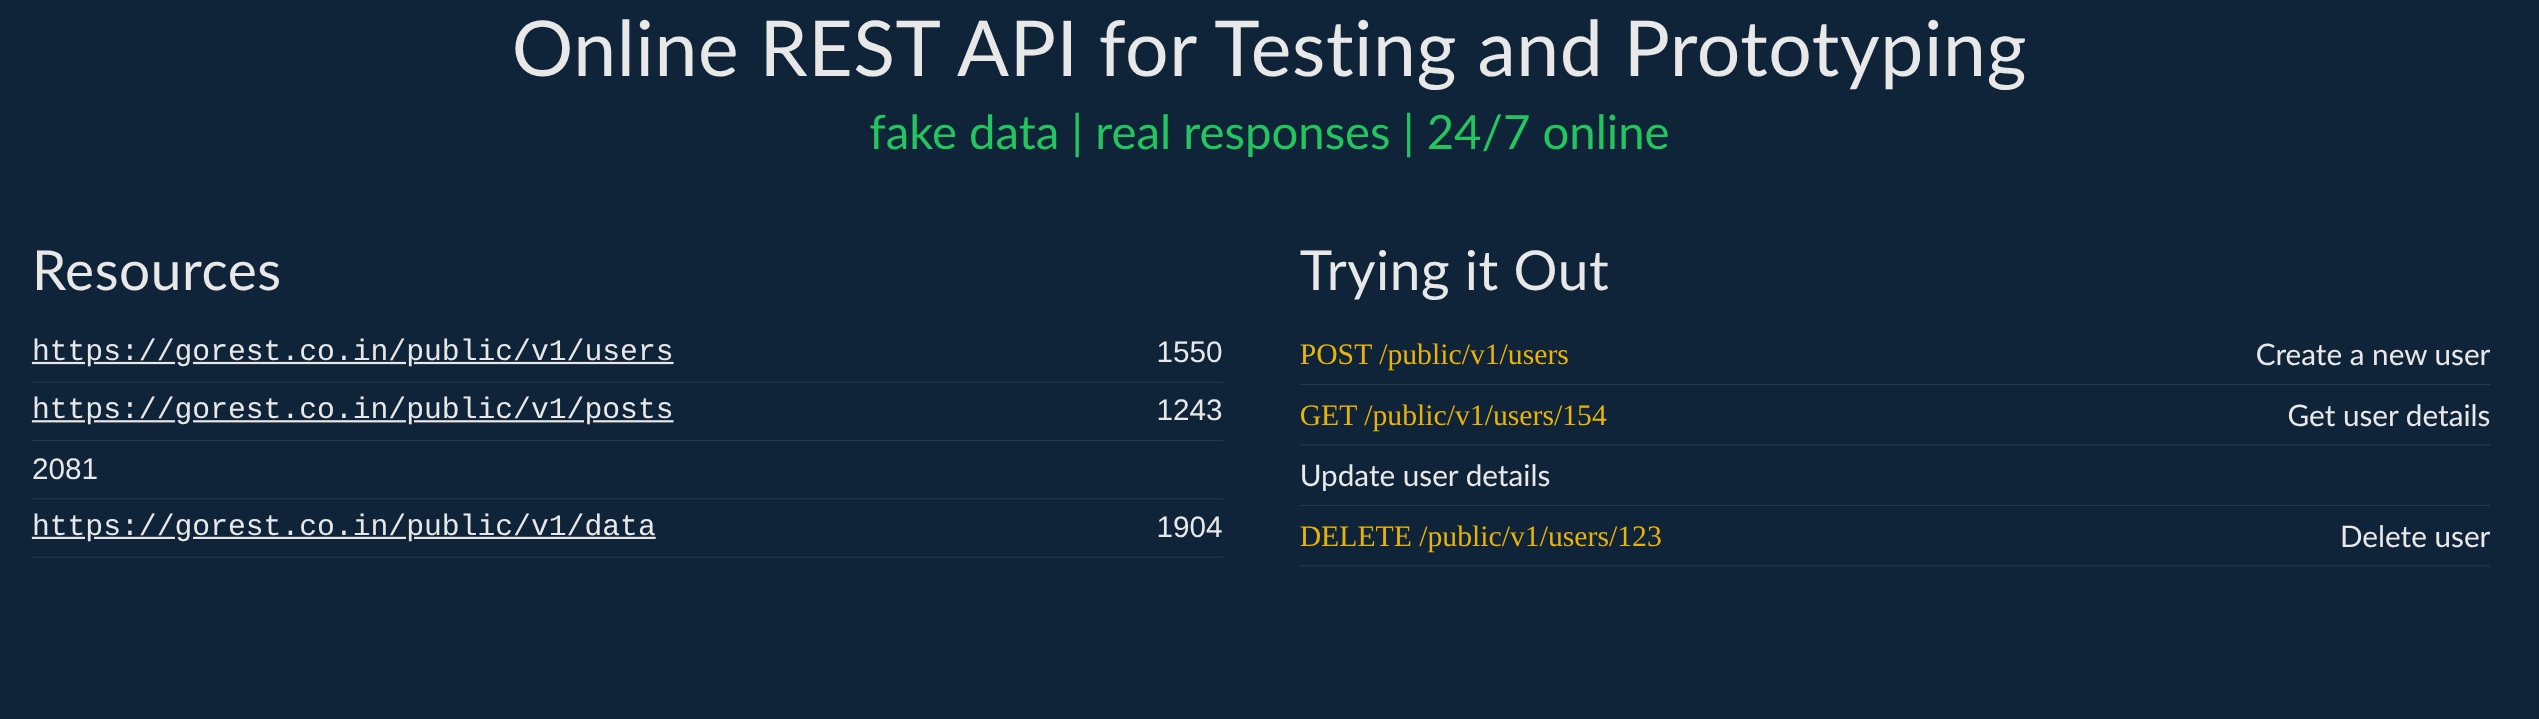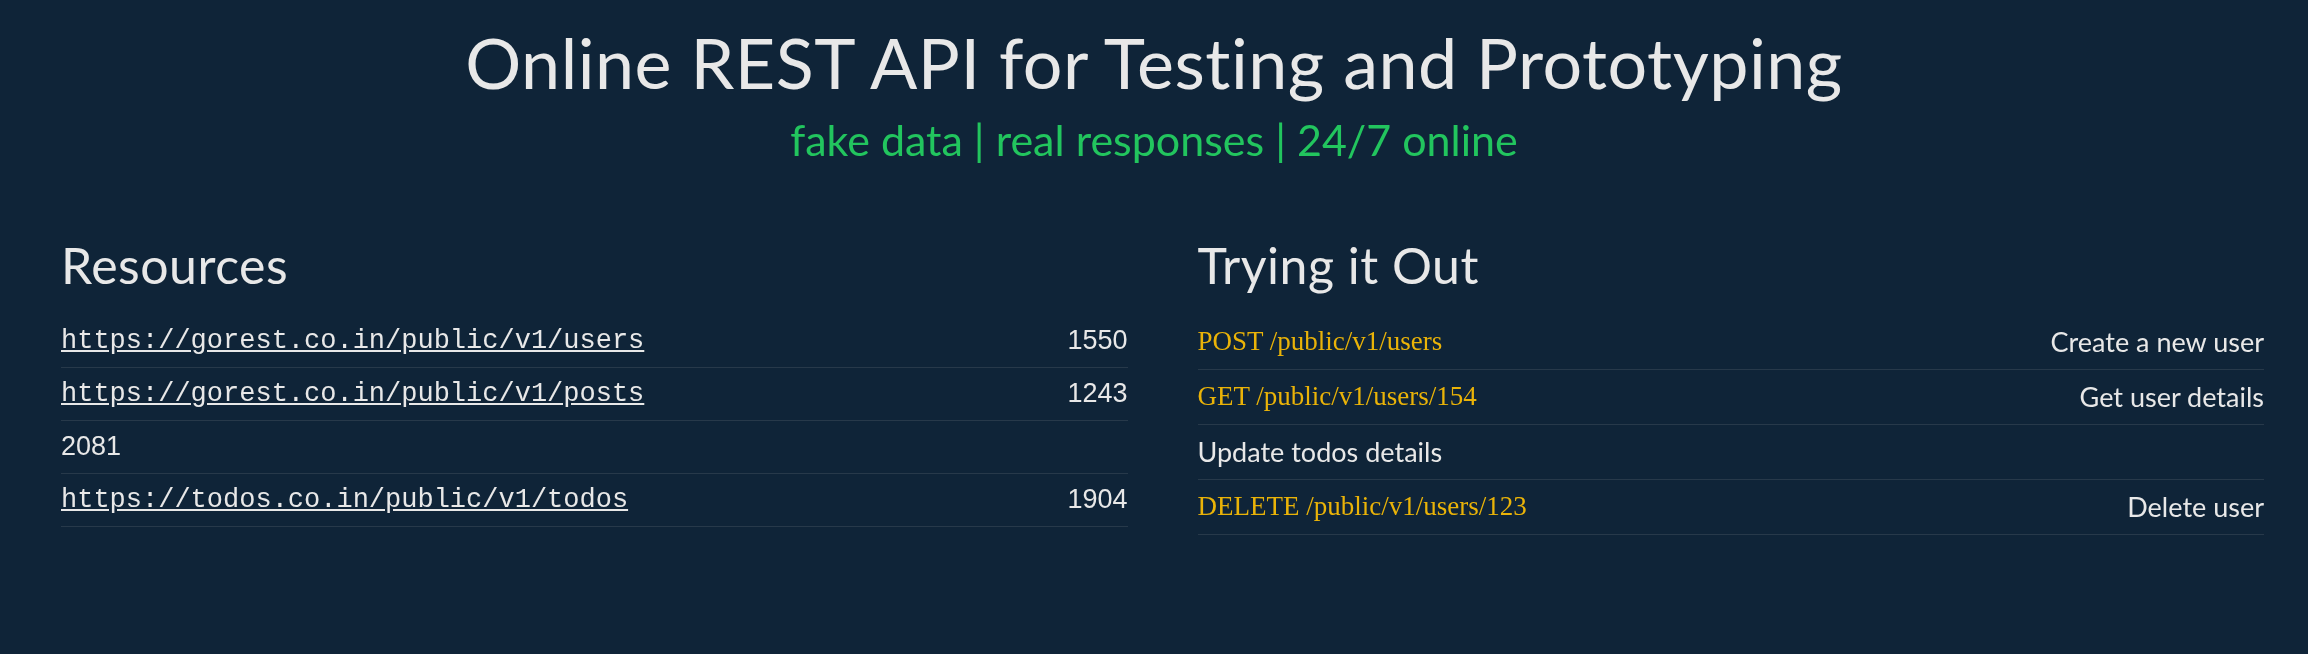--- a/index.html
+++ b/index.html
@@ -10,55 +10,54 @@
     body {
       background-color: #0f2438;
       color: #e8e8e8;
       font-family: 'Lato', 'Helvetica Neue', Helvetica, Arial, sans-serif;
       width: 2308px;
       height: 654px;
       overflow: hidden;
     }
     .hero {
       text-align: center;
-      padding-top: 20px;
+      padding-top: 0;
       padding-bottom: 40px;
     }
     .hero-title {
       font-size: 70px;
       font-weight: 400;
       color: #e8e8e8;
       letter-spacing: 0.5px;
       margin-bottom: 10px;
     }
     .hero-subtitle {
       font-size: 43px;
       font-weight: 400;
       color: #22c55e;
     }
     .content {
       display: flex;
-      padding: 30px 44px 0 44px;
+      padding: 30px 44px 0 29px;
       gap: 70px;
-      margin-left: 17px;
     }
     .column {
       flex: 1;
     }
     .section-heading {
       font-size: 50px;
       font-weight: 400;
       color: #e8e8e8;
       margin-bottom: 30px;
       letter-spacing: 0.5px;
     }
     .row {
       display: flex;
       justify-content: space-between;
-      align-items: center;
+      align-items: flex-end;
       padding: 10px 0 11px 0;
       border-bottom: 1px solid #27394a;
       font-size: 26px;
     }
     .row:first-of-type {
       padding-top: 0;
     }
     .resource-link {
       font-family: 'Menlo', 'Consolas', 'Courier New', monospace;
       color: #e8e8e8;
@@ -101,38 +100,38 @@
       <span class="resource-count">1550</span>
     </div>
     <div class="row">
       <a class="resource-link">https://gorest.co.in/public/v1/posts</a>
       <span class="resource-count">1243</span>
     </div>
     <div class="row">
       <span class="resource-count">2081</span>
     </div>
     <div class="row">
-      <a class="resource-link">https://todos.co.in/public/v1/todos</a>
+      <a class="resource-link">https://gorest.co.in/public/v1/data</a>
       <span class="resource-count">1904</span>
     </div>
   </div>
 
   <div class="column">
     <h2 class="section-heading">Trying it Out</h2>
 
     <div class="row">
       <span class="endpoint-code">POST /public/v1/users</span>
       <span class="endpoint-desc">Create a new user</span>
     </div>
     <div class="row">
       <span class="endpoint-code">GET /public/v1/users/154</span>
       <span class="endpoint-desc">Get user details</span>
     </div>
     <div class="row">
-      <span class="endpoint-desc">Update todos details</span>
+      <span class="endpoint-desc">Update user details</span>
     </div>
     <div class="row">
       <span class="endpoint-code">DELETE /public/v1/users/123</span>
       <span class="endpoint-desc">Delete user</span>
     </div>
   </div>
 
 </div>
 
 </body></html>

